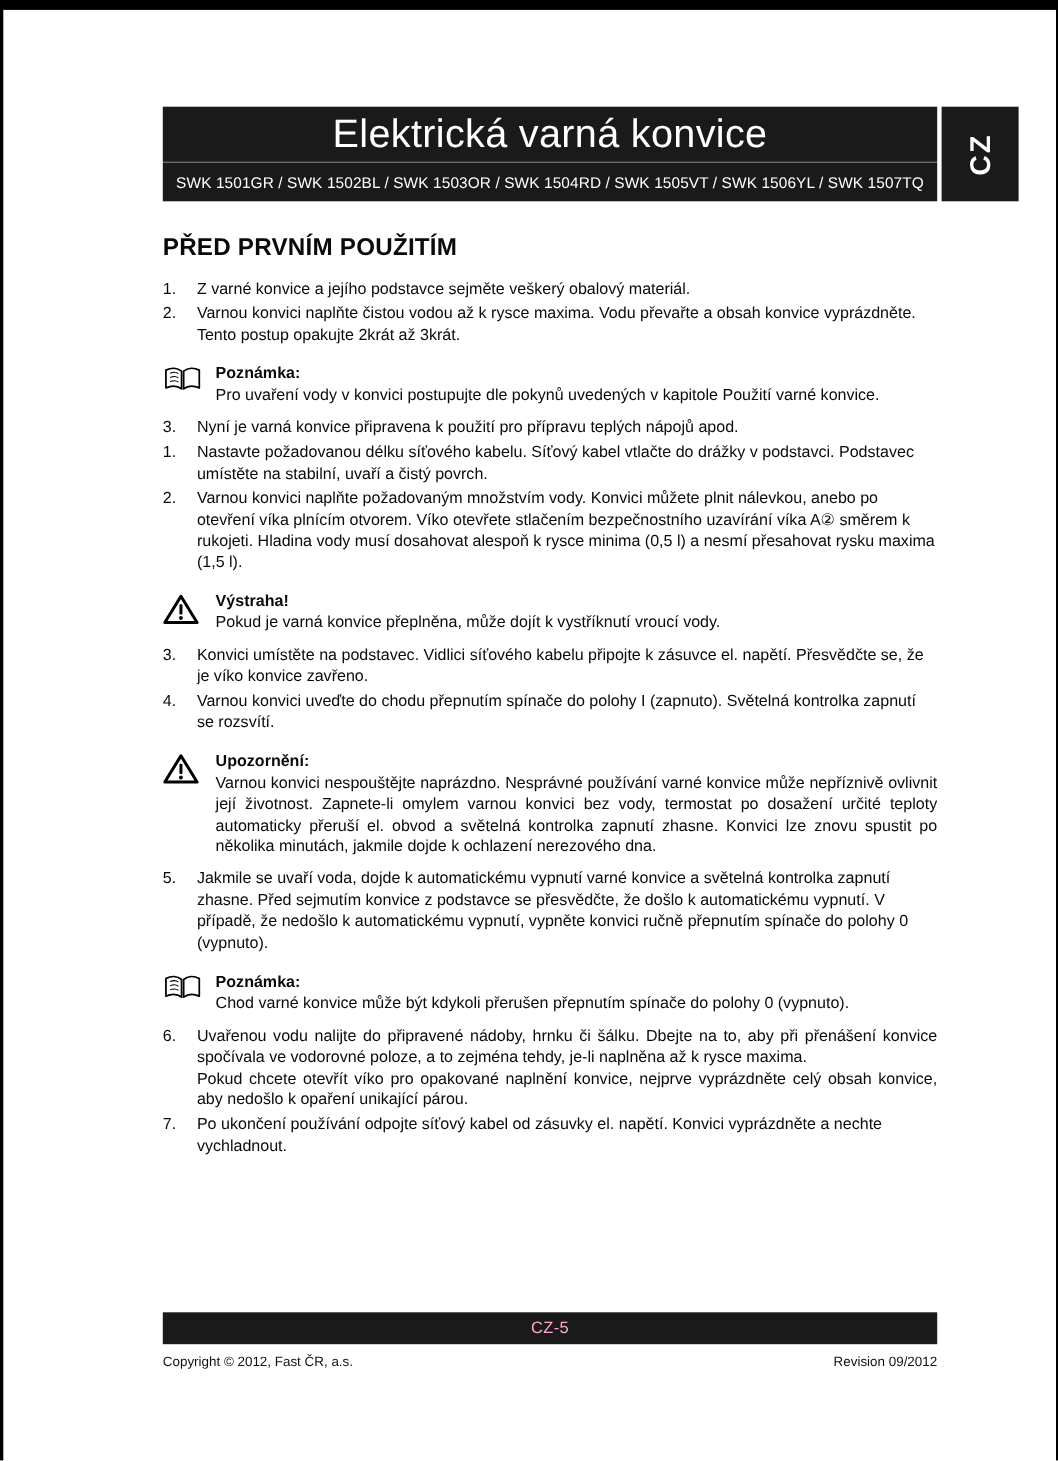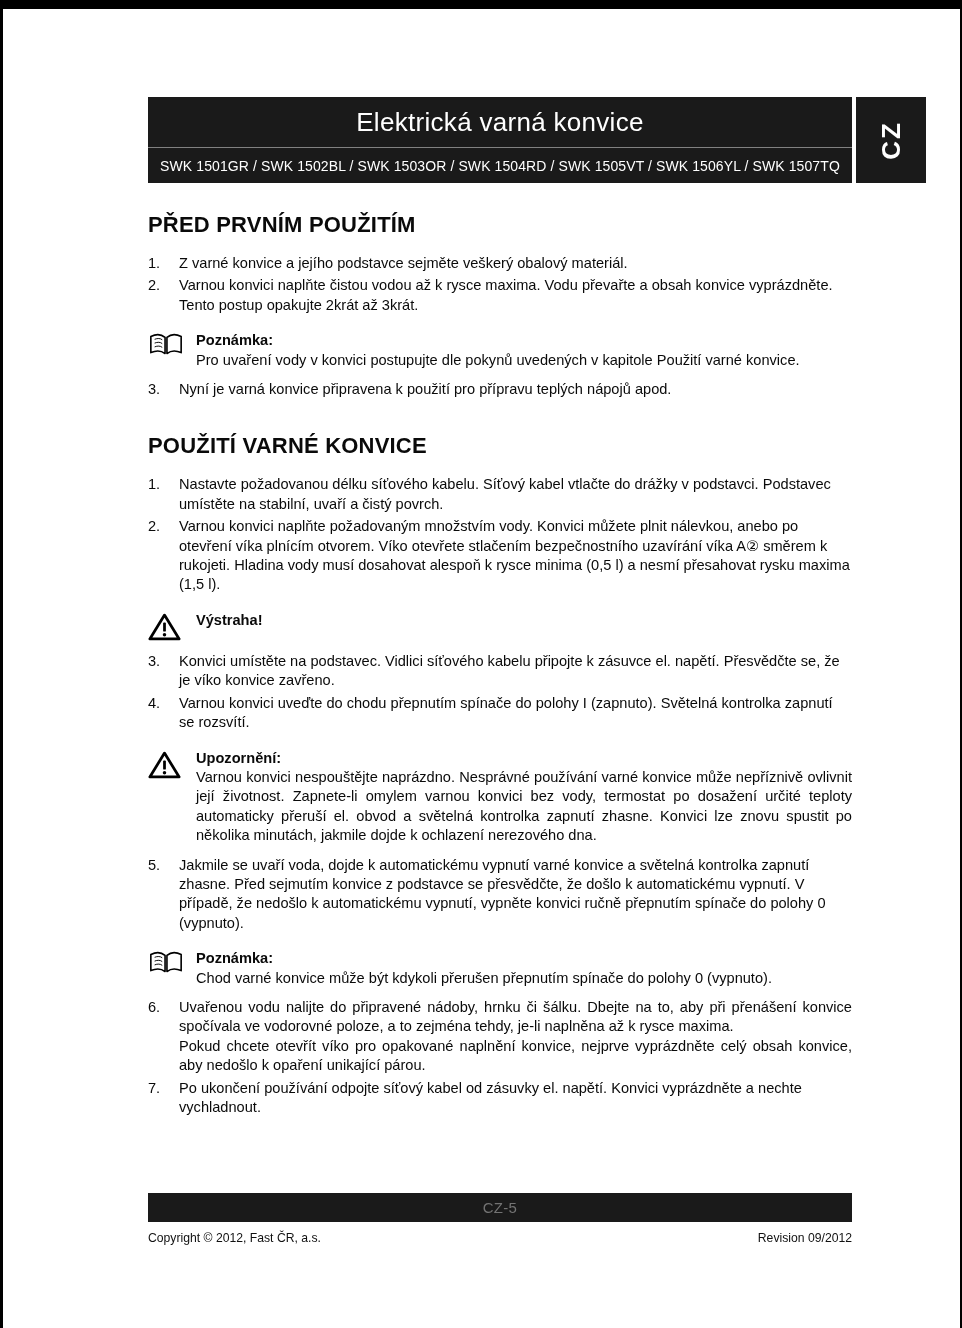--- a/index.html
+++ b/index.html
@@ -13,21 +13,21 @@
   .edge-right { position:absolute; top:0; right:0; width:2px; height:1328px; background:#000; }
 
   
   .header-wrap { position:absolute; top:97px; left:148px; width:778px; display:flex; }
   .header-main {
     width:704px; height:86px; background:#1a1a1a; color:#fff;
     display:flex; flex-direction:column; box-sizing:border-box;
   }
   .title {
     flex:none; height:50px; display:flex; align-items:center; justify-content:center;
-    font-size:26px; font-weight:500; letter-spacing:0.3px;
+    font-size:36px; font-weight:500; letter-spacing:0.3px;
   }
   .title-rule { height:1px; background:rgba(255,255,255,0.45); margin:0; }
   .models {
     flex:1; display:flex; align-items:center; justify-content:center;
     font-size:14px; letter-spacing:0.1px;
   }
   .lang-tab {
     width:70px; height:86px; margin-left:4px; background:#1a1a1a; color:#fff;
     display:flex; align-items:center; justify-content:center;
   }
@@ -46,21 +46,21 @@
 
   .aux { display:flex; margin:16px 0 10px 0; font-size:14.6px; line-height:1.33; }
   .aux .icon-col { flex:none; width:48px; padding-top:1px; }
   .aux .body { flex:1; }
   .aux .label { font-weight:bold; }
   .aux .atext { text-align:justify; }
 
   
   .footer-bar {
     position:absolute; top:1193px; left:148px; width:704px; height:29px;
-    background:#1a1a1a; color:#737373; display:flex; align-items:center; justify-content:center;
+    background:#1a1a1a; color:#f9a8d4; display:flex; align-items:center; justify-content:center;
     font-size:15px; letter-spacing:0.3px;
   }
   .foot-row {
     position:absolute; top:1231px; left:148px; width:704px;
     display:flex; justify-content:space-between; font-size:12.2px; color:#111;
   }
   .icon-svg { display:block; }
 </style>
 </head>
 <body>
@@ -106,41 +106,41 @@
         <div class="label">Poznámka:</div>
         <div class="atext">Pro uvaření vody v konvici postupujte dle pokynů uvedených v kapitole Použití varné konvice.</div>
       </div>
     </div>
 
     <div class="li">
       <span class="num">3.</span>
       <span class="txtcol"><span class="txt">Nyní je varná konvice připravena k použití pro přípravu teplých nápojů apod.</span></span>
     </div>
 
-    <h2 class="sec-h second">POUŽITÍ VARNÉ KONVICE</h2>
 
     <div class="li">
       <span class="num">1.</span>
       <span class="txtcol"><span class="txt">Nastavte požadovanou délku síťového kabelu. Síťový kabel vtlačte do drážky v podstavci. Podstavec umístěte na stabilní, uvaří a čistý povrch.</span></span>
     </div>
     <div class="li">
       <span class="num">2.</span>
       <span class="txtcol"><span class="txt">Varnou konvici naplňte požadovaným množstvím vody. Konvici můžete plnit nálevkou, anebo po otevření víka plnícím otvorem. Víko otevřete stlačením bezpečnostního uzavírání víka A② směrem k rukojeti. Hladina vody musí dosahovat alespoň k rysce minima (0,5 l) a nesmí přesahovat rysku maxima (1,5 l).</span></span>
     </div>
 
     <div class="aux">
       <span class="icon-col">
         <svg class="icon-svg" width="33" height="30" viewBox="0 0 36 32">
           <path d="M18 3 L34 29 L2 29 Z" fill="none" stroke="#000" stroke-width="3" stroke-linejoin="round"></path>
           <rect x="16.5" y="11" width="3" height="10" rx="1" fill="#000"></rect>
           <circle cx="18" cy="24.5" r="1.9" fill="#000"></circle>
         </svg>
       </span>
       <div class="body">
         <div class="label">Výstraha!</div>
+        <div class="atext">Pokud je varná konvice přeplněna, může dojít k vystříknutí vroucí vody.</div>
       </div>
     </div>
 
     <div class="li">
       <span class="num">3.</span>
       <span class="txtcol"><span class="txt">Konvici umístěte na podstavec. Vidlici síťového kabelu připojte k zásuvce el. napětí. Přesvědčte se, že je víko konvice zavřeno.</span></span>
     </div>
     <div class="li">
       <span class="num">4.</span>
       <span class="txtcol"><span class="txt">Varnou konvici uveďte do chodu přepnutím spínače do polohy I (zapnuto). Světelná kontrolka zapnutí se rozsvítí.</span></span>

